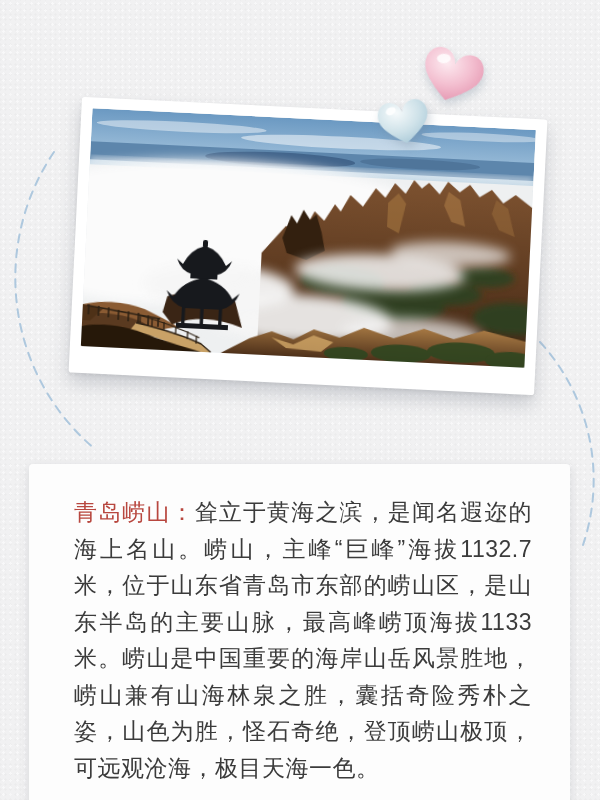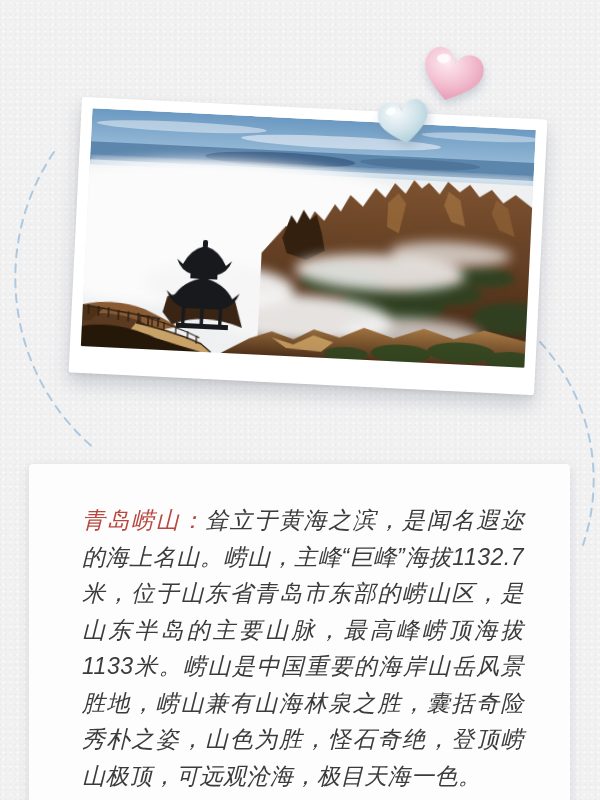--- a/index.html
+++ b/index.html
@@ -31,25 +31,24 @@
   .heart.blue{left:377px; top:93px; width:53px; height:55px; transform:rotate(-9deg);}
   .text-card{
     position:absolute; left:29px; top:464px; width:541px; box-sizing:border-box;
     background:var(--card-bg,#fdfdfd);
     border-radius:4px;
     box-shadow:0 3px 10px rgba(148,152,158,.30);
     padding:22px 30px 12px 37px;
     z-index:10;
   }
   .text-card p{
-    margin:16px; font-size:23px; line-height:36.5px;
+    margin:8px; font-size:23px; line-height:36.5px;
     color:var(--body-text,#3b3b3b);
     text-align:justify;
     letter-spacing:.5px;
-    font-style:italic;
   }
   .hl{color:var(--accent-red,#b8473f);}
 </style>
 </head>
 <body>
 
 <div class="stage">
 
   <svg class="arcs" width="600" height="800" viewBox="0 0 600 800">
     <path class="arc" d="M54,152 A224,224 0 0 0 96,450"></path>

